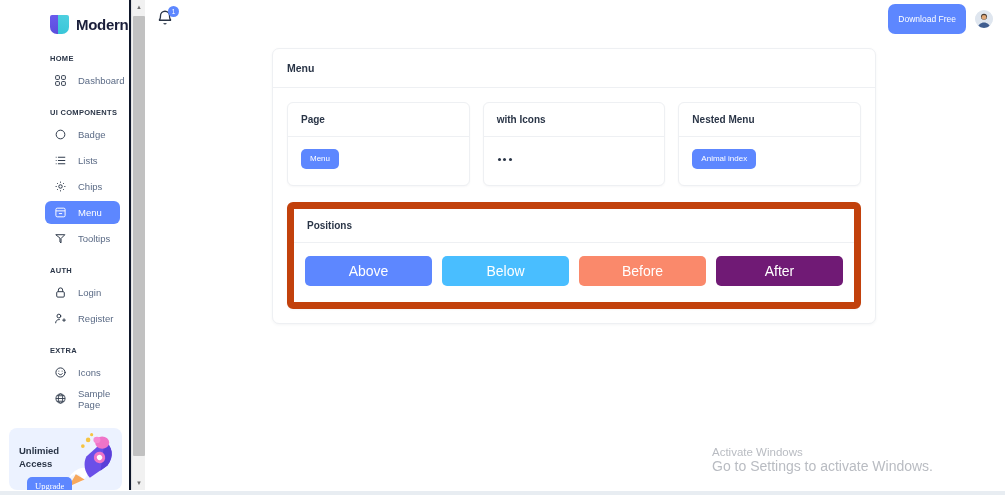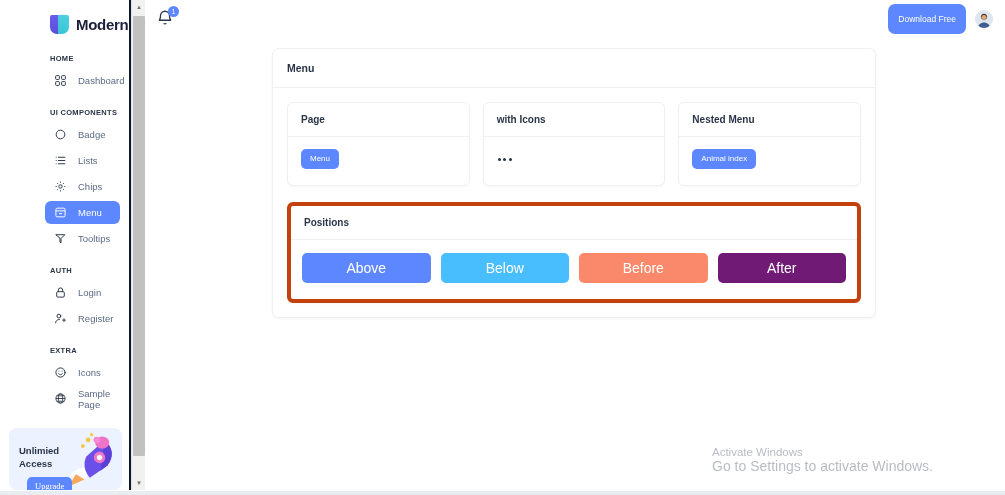--- a/index.html
+++ b/index.html
@@ -303,21 +303,21 @@
   }
   .dots-icon i {
     width: 3px; height: 3px;
     background: #2a3547;
     border-radius: 50%;
     display: block;
   }
 
   .positions-card {
     margin-top: 16px;
-    border: 4px solid #c2410c;
+    border: 7px solid #c2410c;
     border-radius: 6px;
     background: #fff;
     box-shadow: 0 1px 2px rgba(45,55,72,0.04);
     overflow: hidden;
   }
   .positions-head {
     padding: 11px 13px;
     border-bottom: 1px solid #eef0f3;
     font-size: 10px;
     font-weight: bold;

